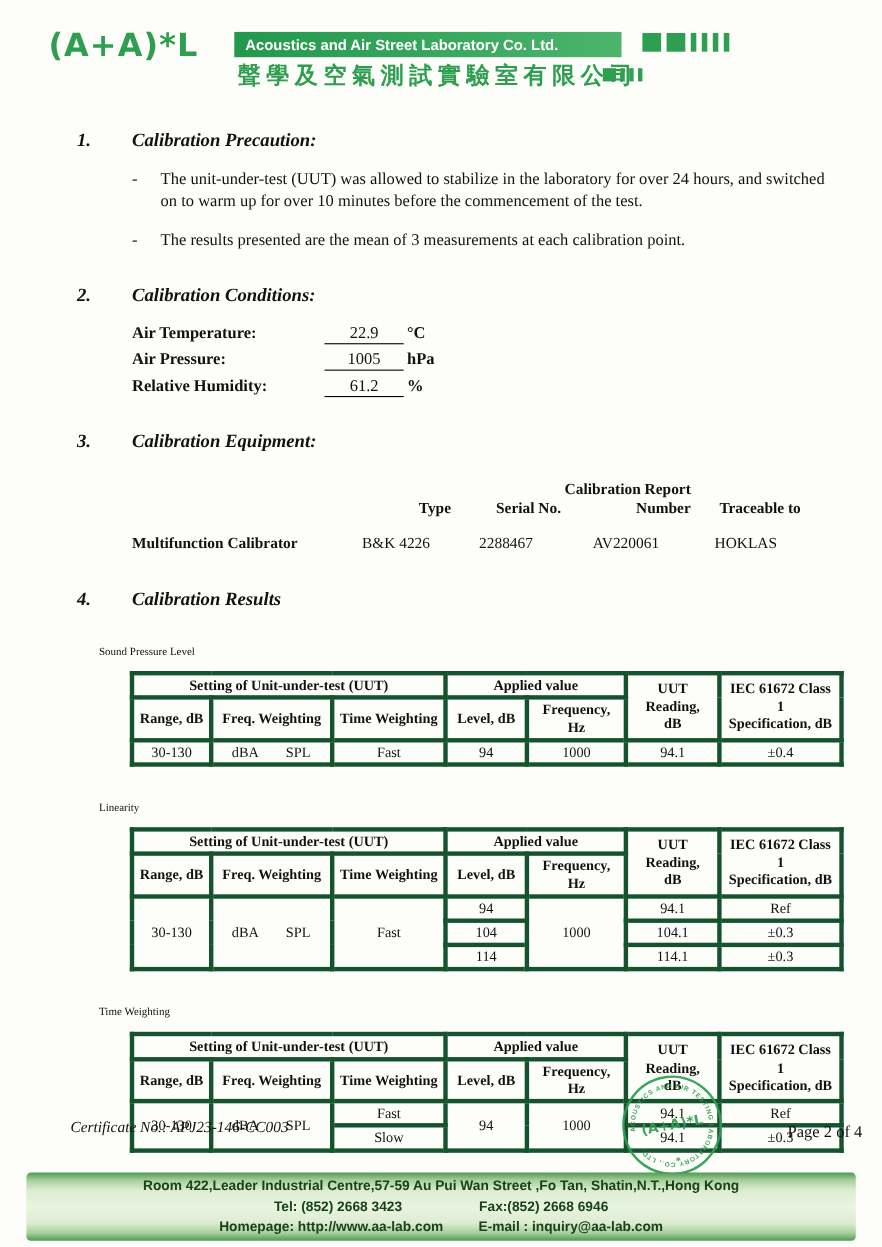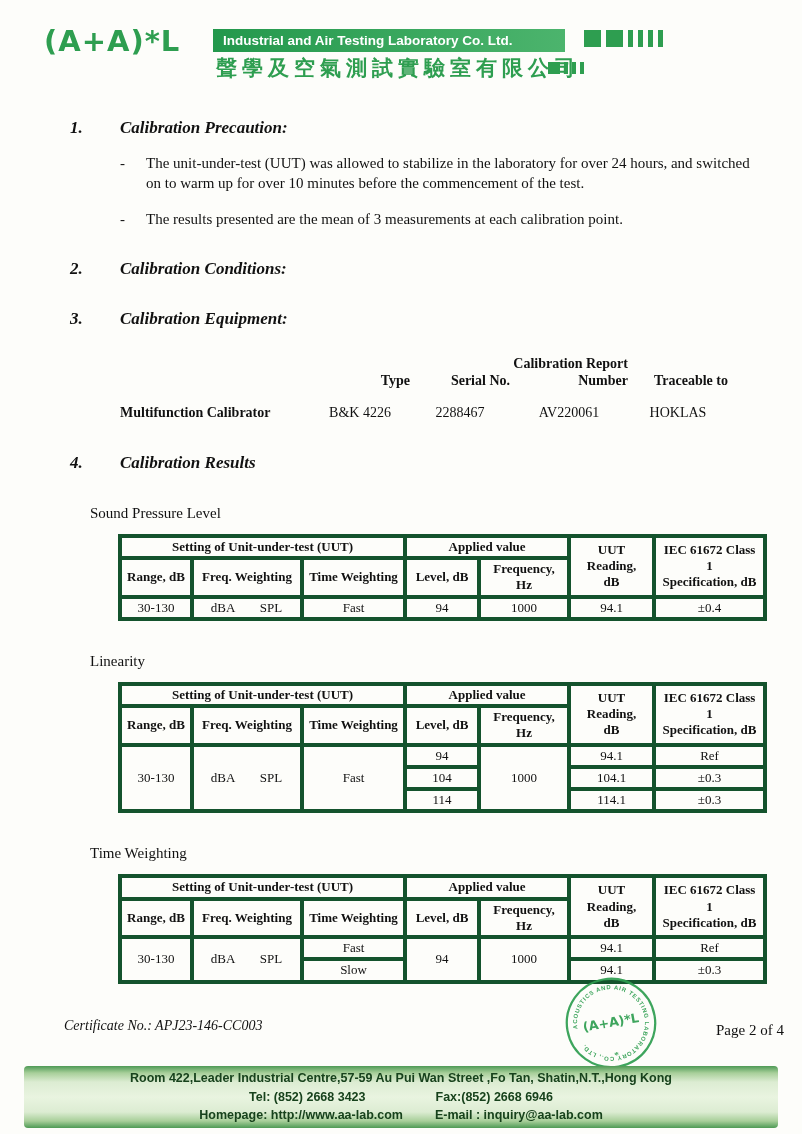--- a/index.html
+++ b/index.html
@@ -56,21 +56,21 @@
 
   .equip {
     display:grid; grid-template-columns:190px 100px 100px 118px 100px;
     margin:26px 0 0 120px; font-size:14px; align-items:end;
   }
   .e-h { font-weight:bold; text-align:right; line-height:1.25; }
   .e-name { font-weight:bold; margin-top:15px; }
   .e-v { text-align:center; margin-top:15px; }
 
   
-  .res-label { margin:24px 0 0 90px; font-size:15px; }
+  .res-label { margin:24px 0 0 90px; font-size:10px; }
   .res-label.gap { margin-top:32px; }
   table.res {
     border-collapse:collapse; margin:12px 0 0 118px; table-layout:fixed;
     width:645px; font-size:13px; border:2px solid #000;
   }
   .res th, .res td { border:4px solid #14532d; text-align:center; padding:1px 3px; height:21px; line-height:1.25; }
   .res th { font-weight:bold; }
   .fw span { display:inline-block; width:48%; }
 
   
@@ -93,21 +93,21 @@
   .f-split2 { display:flex; gap:32px; }
 </style>
 </head>
 <body>
 
 <div class="page">
 
   <header class="header">
     <div class="logo">(A+A)*L</div>
     <div class="banner">
-      <span>Industrial and Air Testing Laboratory Co. Ltd.</span>
+      <span>Acoustics and Air Street Laboratory Co. Ltd.</span>
     </div>
     <div class="deco deco-1">
       <span class="sq"></span>
       <span class="sq"></span>
       <span class="bar"></span>
       <span class="bar"></span>
       <span class="bar"></span>
       <span class="bar"></span>
     </div>
     <div class="company-zh">聲學及空氣測試實驗室有限公司</div>
@@ -131,20 +131,37 @@
     <div class="bullet">
       <span class="dash">-</span>
       <span>The results presented are the mean of 3 measurements at each calibration point.</span>
     </div>
   </section>
 
   <section>
     <div class="sec-head mt-s2">
       <span class="sec-num">2.</span>
       <span class="sec-title">Calibration Conditions:</span>
+    </div>
+    <div class="cond-block">
+      <div class="cond-row">
+        <span class="cond-label">Air Temperature:</span>
+        <span class="cond-value">22.9</span>
+        <span class="cond-unit">°C</span>
+      </div>
+      <div class="cond-row">
+        <span class="cond-label">Air Pressure:</span>
+        <span class="cond-value">1005</span>
+        <span class="cond-unit">hPa</span>
+      </div>
+      <div class="cond-row">
+        <span class="cond-label">Relative Humidity:</span>
+        <span class="cond-value">61.2</span>
+        <span class="cond-unit">%</span>
+      </div>
     </div>
   </section>
 
   <section>
     <div class="sec-head mt-s3">
       <span class="sec-num">3.</span>
       <span class="sec-title">Calibration Equipment:</span>
     </div>
     <div class="equip">
       <div></div>

